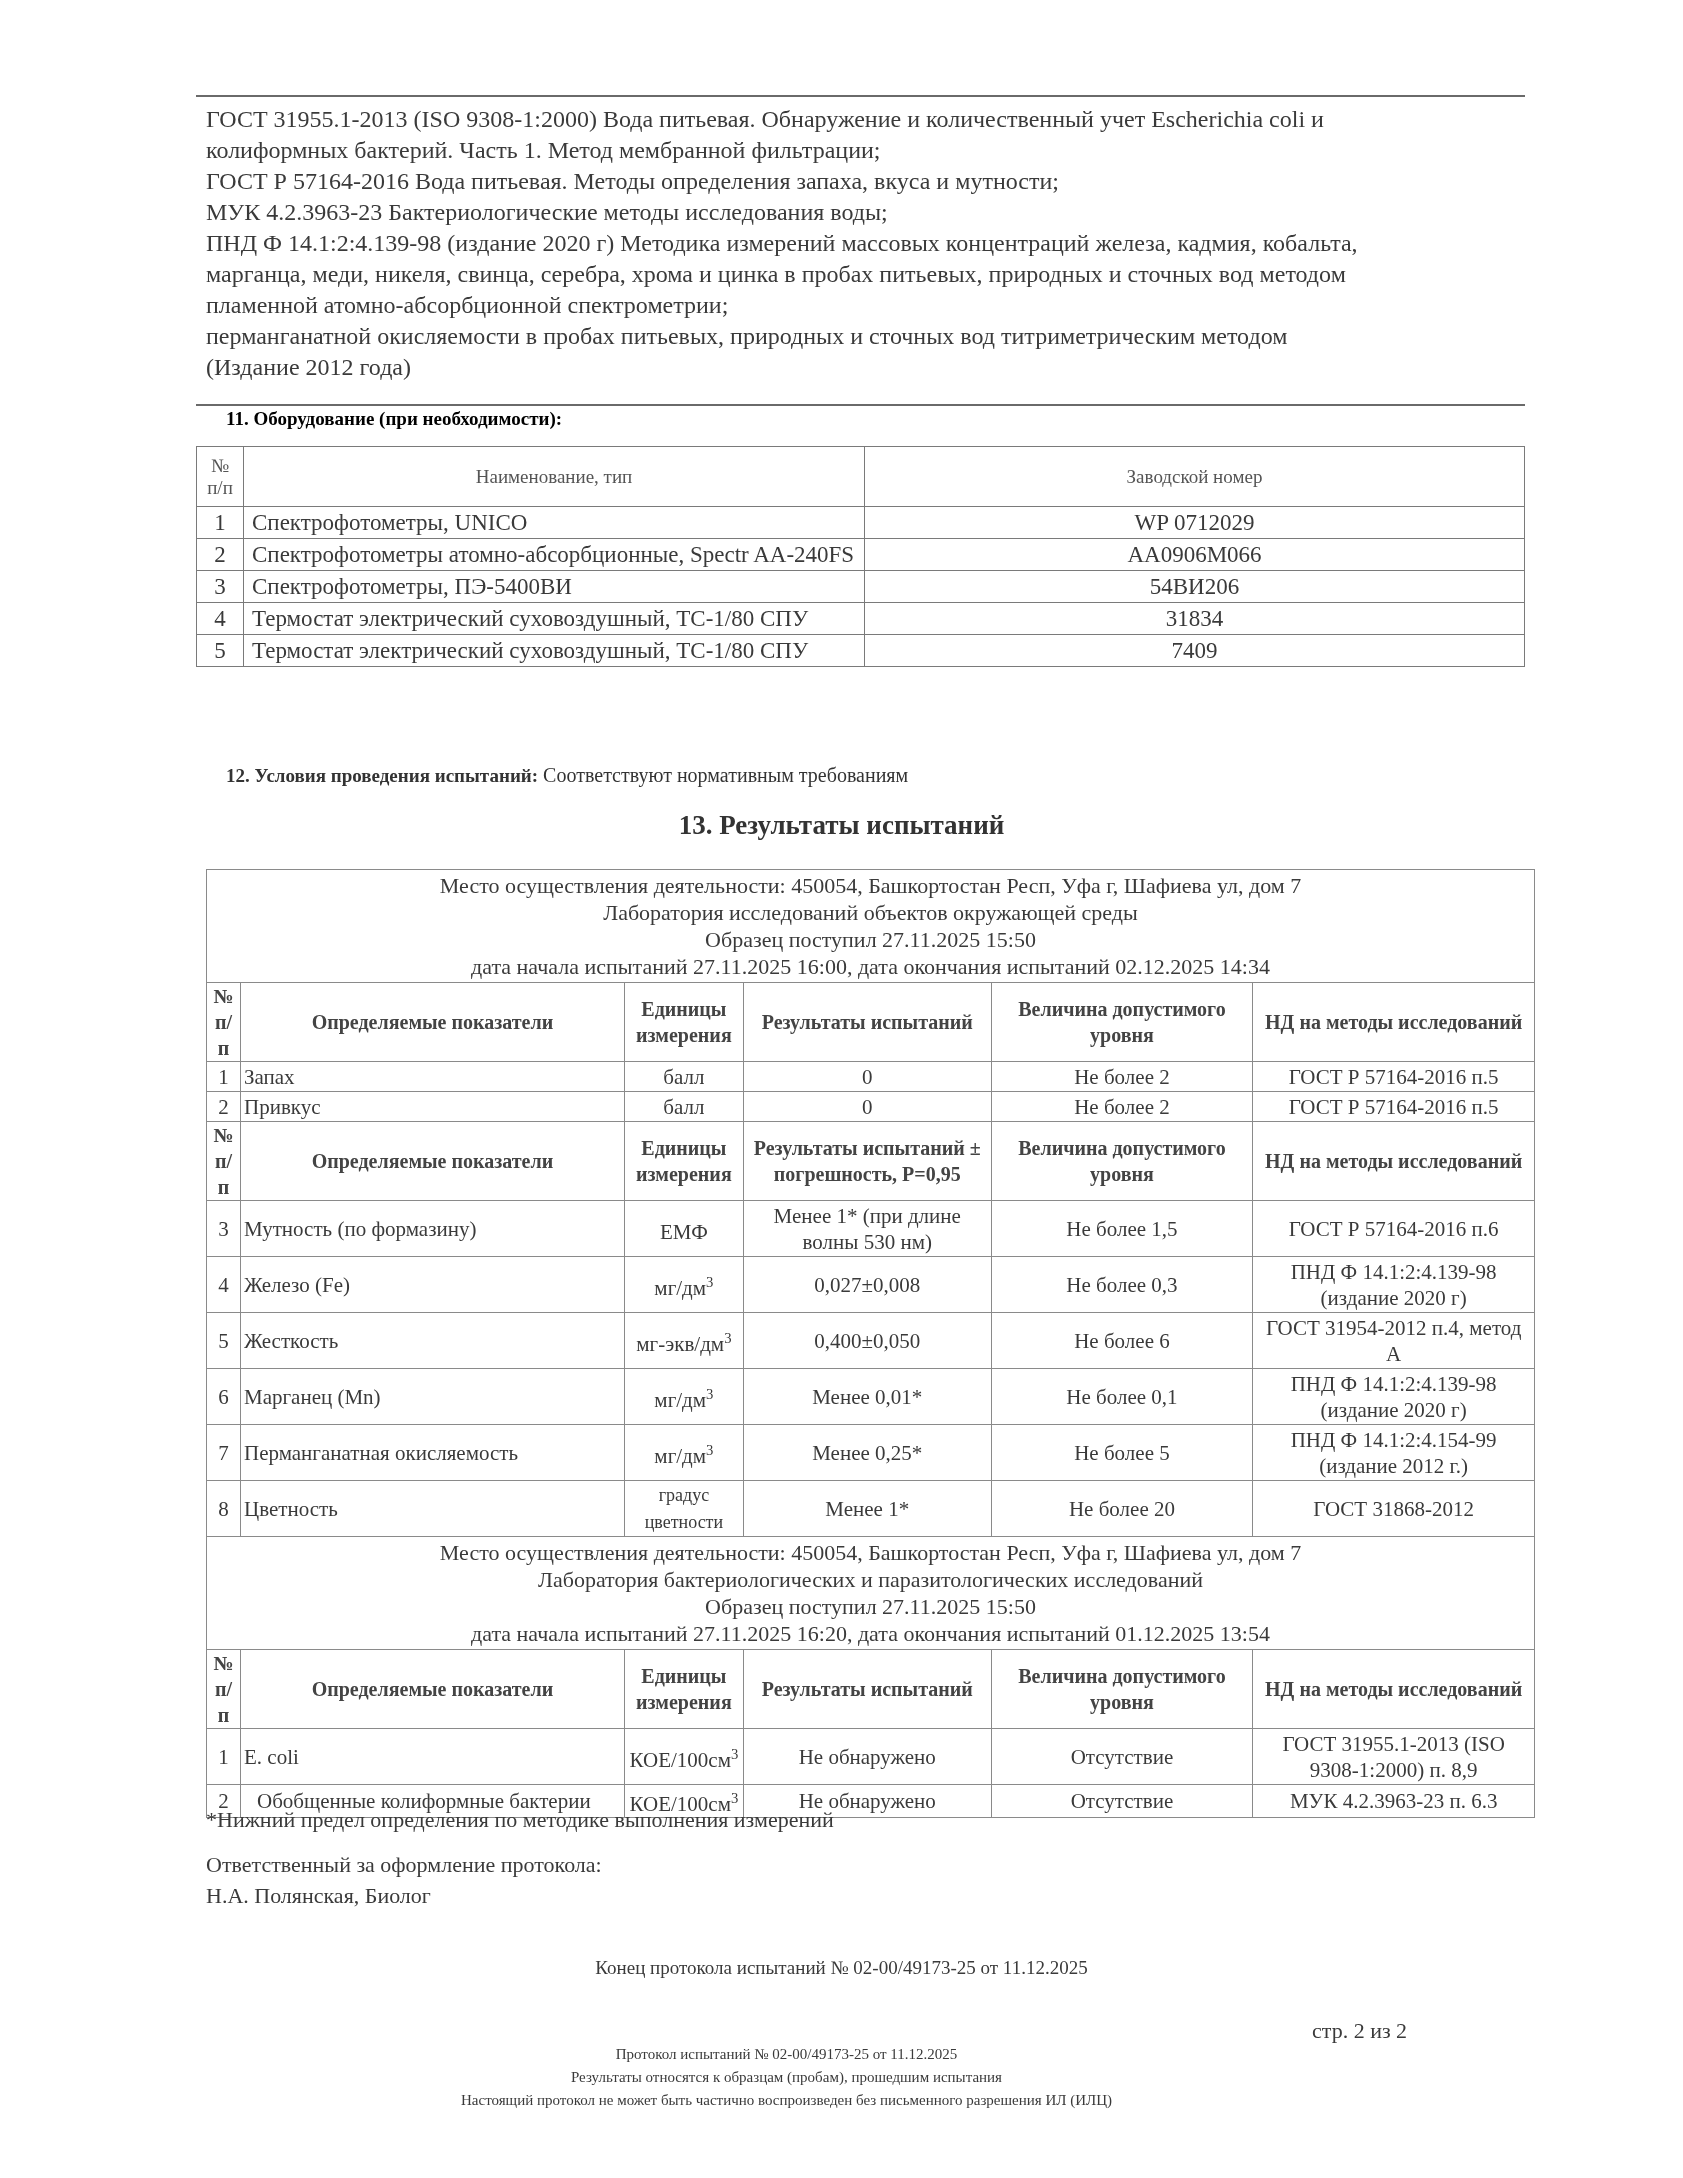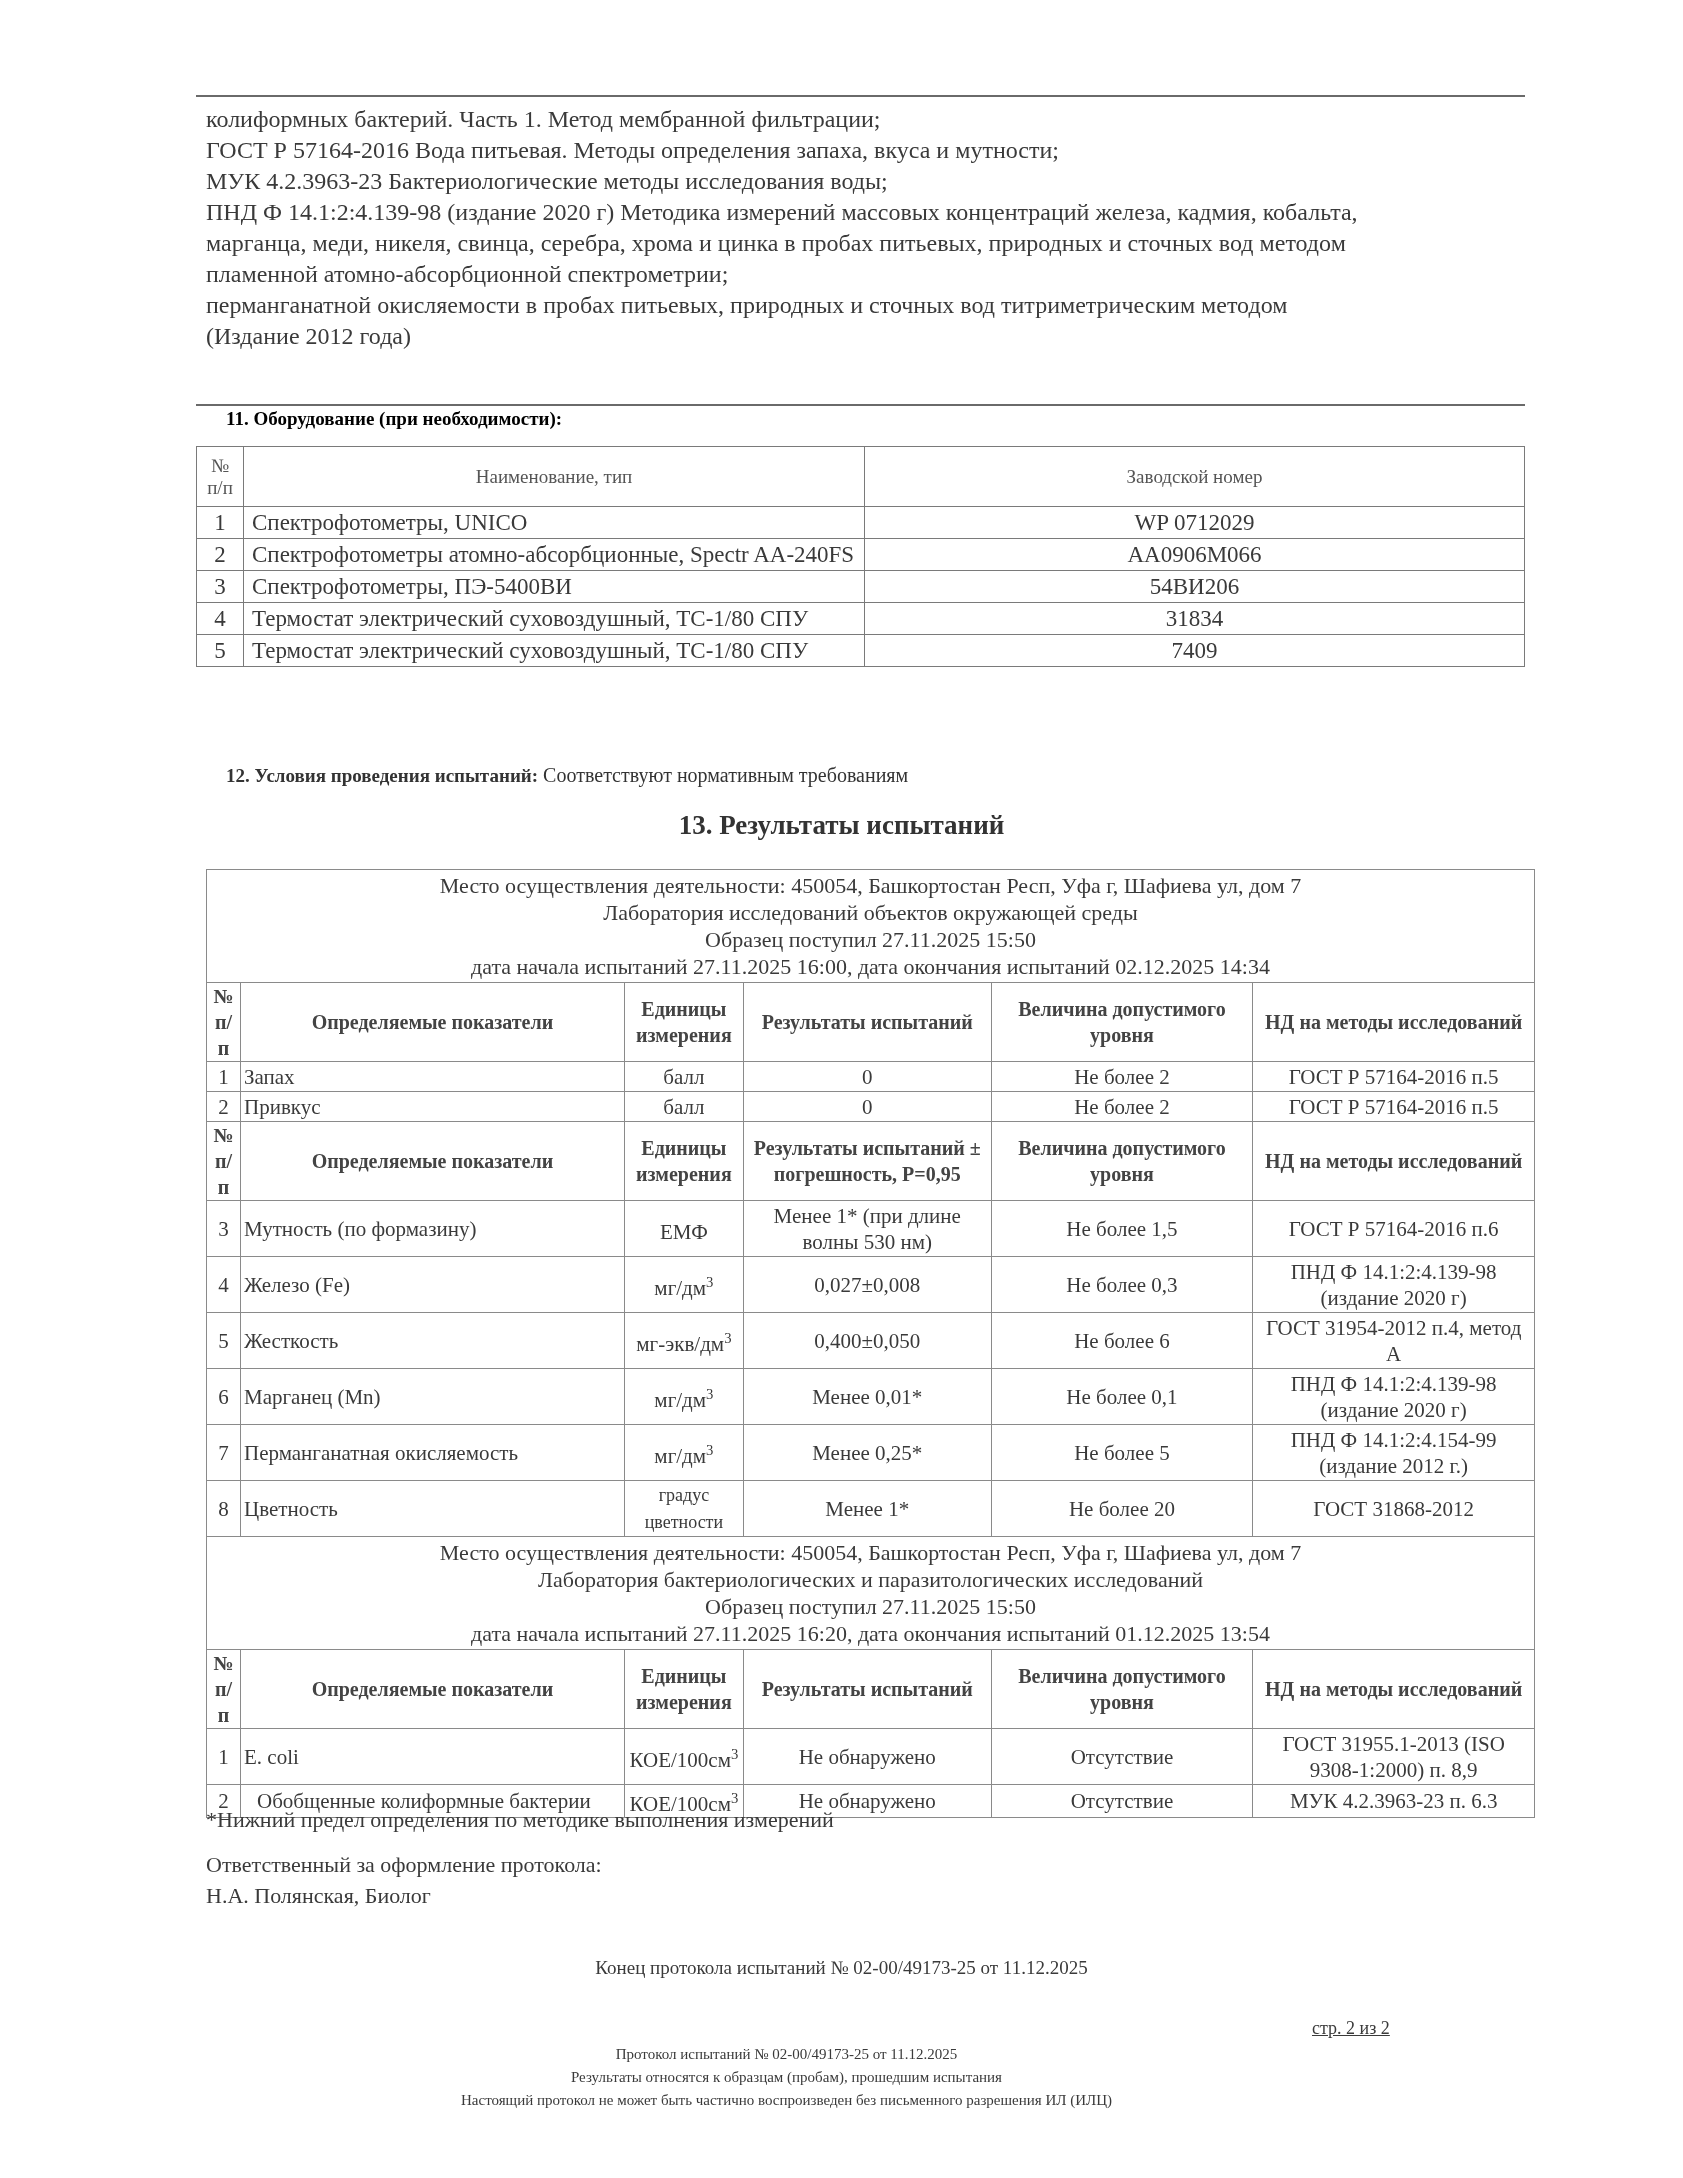--- a/index.html
+++ b/index.html
@@ -45,29 +45,30 @@
   .results .info { text-align: center; font-size: 22px; line-height: 27px; padding: 2px 0; }
   .results .hdr td { font-weight: bold; text-align: center; font-size: 20px; color: #444; line-height: 26px; }
   .results .c { text-align: center; }
   .results .n { text-align: center; width: 26px; }
   .results .row2 td { height: 29px; }
   .results .rowm td { height: 55px; }
   sup { font-size: 0.7em; }
   .footnote { position: absolute; left: 206px; top: 1807px; font-size: 22px; }
   .resp { position: absolute; left: 206px; top: 1849px; font-size: 22px; line-height: 31px; }
   .end { position: absolute; left: 0; width: 1683px; top: 1957px; text-align: center; font-size: 19px; }
-  .page { position: absolute; left: 1312px; top: 2018px; font-size: 18px; text-decoration: underline; }
+  .page { position: absolute; left: 1312px; top: 2018px; font-size: 22px; }
   .footer { position: absolute; left: 0; width: 1573px; top: 2043px; text-align: center; font-size: 15px; line-height: 23px; }
 </style>
 </head>
 <body>
 
 <div class="rule" style="left:196px; top:95px; width:1329px;"></div>
 
 <div class="refs">
+  <div>ГОСТ 31955.1-2013 (ISO 9308-1:2000) Вода питьевая. Обнаружение и количественный учет Escherichia coli и</div>
   <div>колиформных бактерий. Часть 1. Метод мембранной фильтрации;</div>
   <div>ГОСТ Р 57164-2016 Вода питьевая. Методы определения запаха, вкуса и мутности;</div>
   <div>МУК 4.2.3963-23 Бактериологические методы исследования воды;</div>
   <div>ПНД Ф 14.1:2:4.139-98 (издание 2020 г) Методика измерений массовых концентраций железа, кадмия, кобальта,</div>
   <div>марганца, меди, никеля, свинца, серебра, хрома и цинка в пробах питьевых, природных и сточных вод методом</div>
   <div>пламенной атомно-абсорбционной спектрометрии;</div>
   <div>перманганатной окисляемости в пробах питьевых, природных и сточных вод титриметрическим методом</div>
   <div>(Издание 2012 года)</div>
 </div>
 

